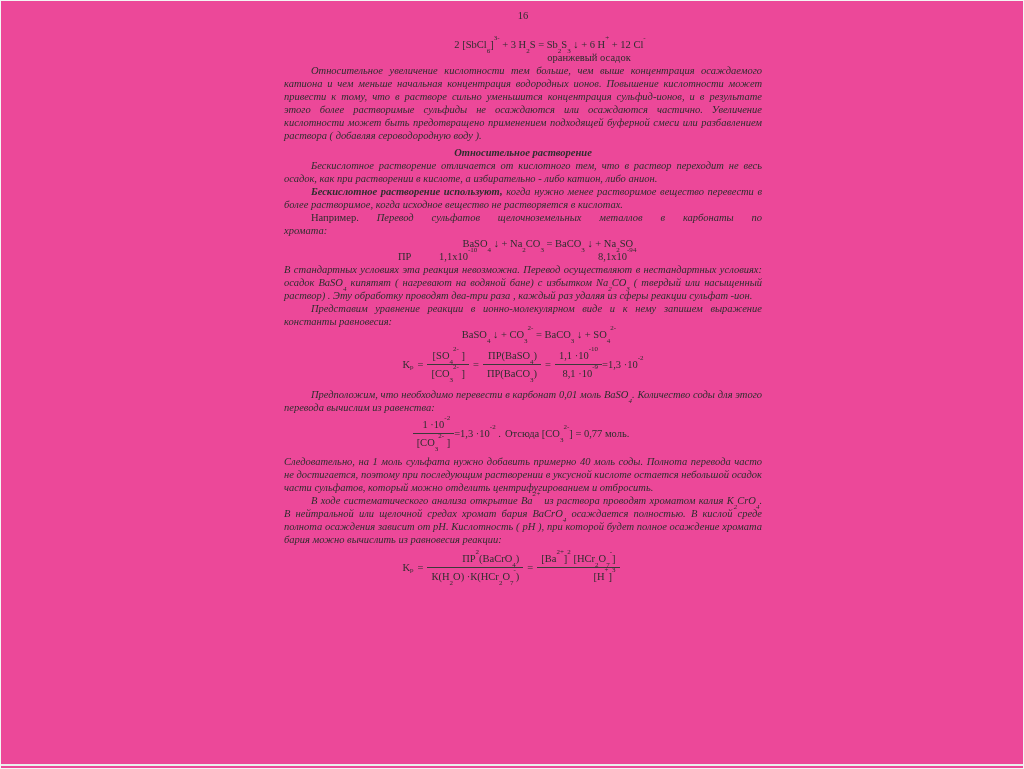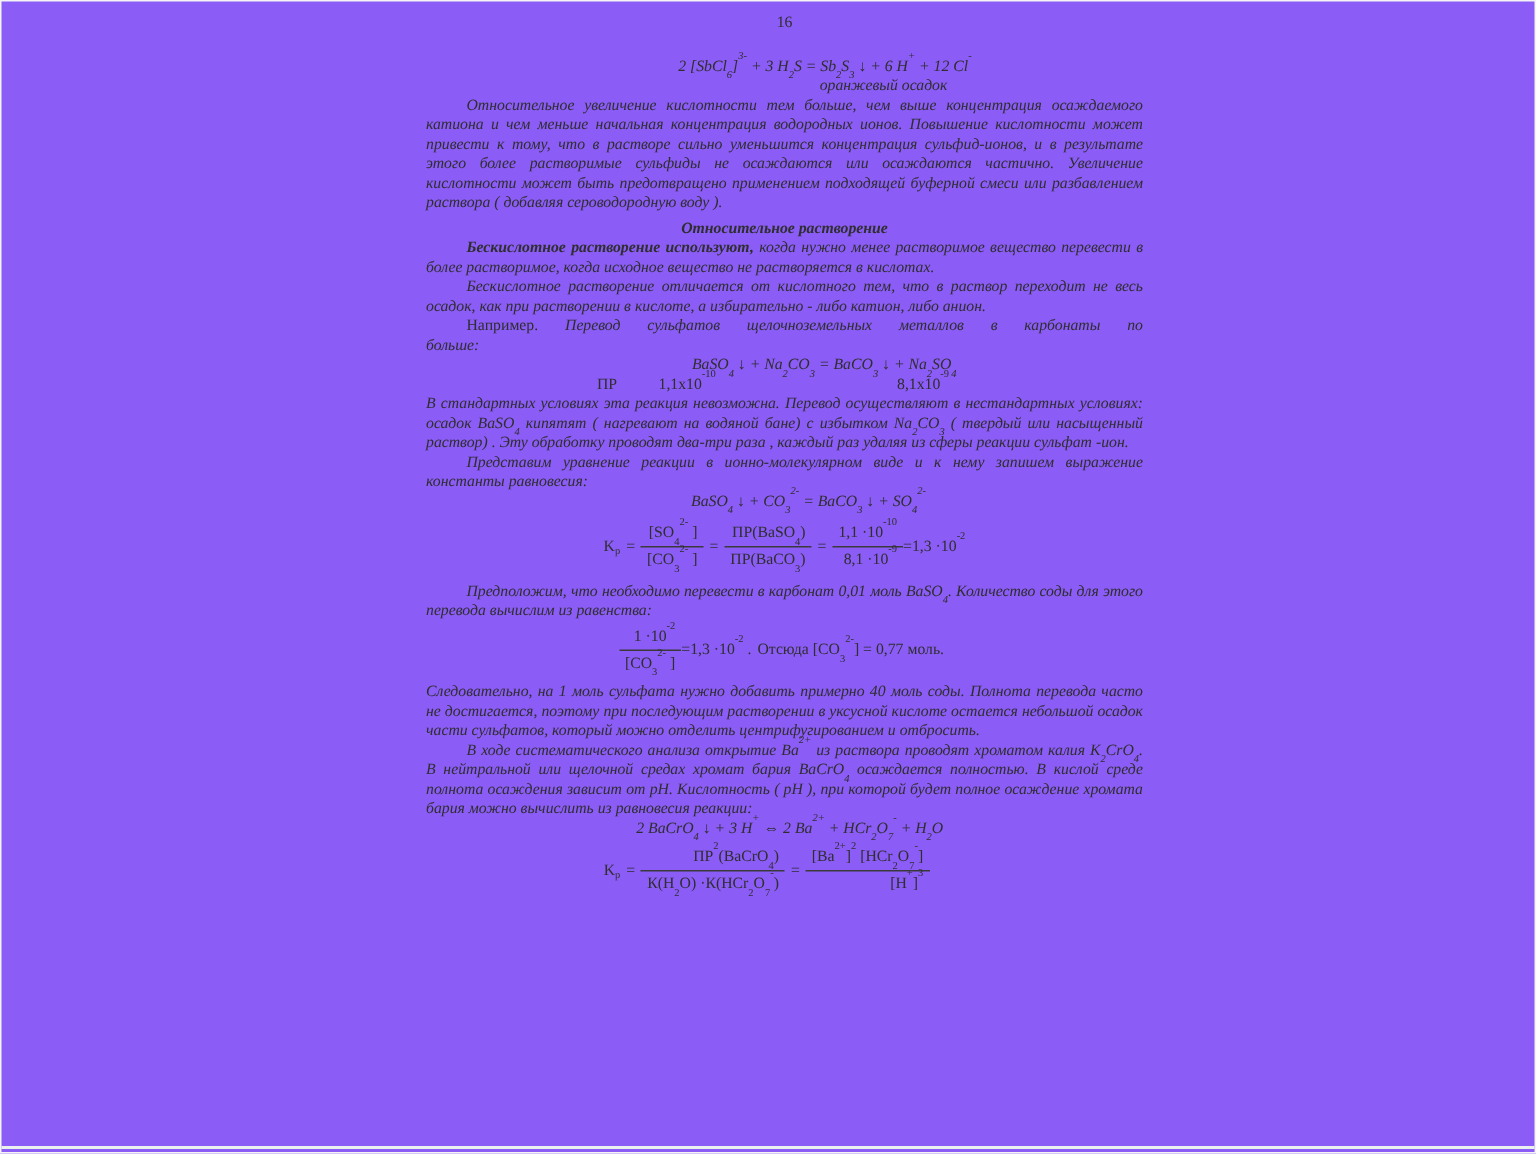--- a/index.html
+++ b/index.html
@@ -1,30 +1,30 @@
 <!DOCTYPE html>
 <html><head>
 <meta charset="utf-8">
 <style>
   * { margin:0; padding:0; box-sizing:border-box; }
   html,body { width:1024px; height:769px; background:#ffffff; overflow:hidden;
     font-family:"Liberation Serif","DejaVu Serif",serif; color:#2e2e2e; }
   .slide { position:absolute; left:0; top:0; width:1024px; height:769px;
-    background:#8b5cf6; border:1px solid #f4f4f4; }
+    background:#ec4899; border:1px solid #f4f4f4; }
   .accent-bottom { position:absolute; left:0; right:0; bottom:2px; height:2px;
     background:#e9f0ed; }
   .page-col { position:absolute; left:283px; top:8px; width:478px;
     font-size:10.5px; line-height:13px; }
   .pageno { text-align:center; }
   .para { text-align:justify;font-style:italic; }
   .indent { text-indent:27px; }
   .center { text-align:center; }
   .bold { font-weight:bold; }
   .ital { font-style:italic; }
-  .eq { text-align:center; white-space:nowrap;font-style:italic; }
+  .eq { text-align:center; white-space:nowrap; }
   sup { font-size:7px; line-height:0; position:relative; top:-4px; }
   sub { font-size:7px; line-height:0; position:relative; top:2px; }
   .prline { position:relative; height:13px; }
   .prline .pr-a { position:absolute; left:114px; }
   .prline .pr-b { position:absolute; left:155px; }
   .prline .pr-c { position:absolute; left:314px; }
   .formula { display:flex; justify-content:center; align-items:center;
     white-space:nowrap; }
   .frac { display:inline-block; vertical-align:middle; text-align:right; }
   .frac .num { display:block; padding:0 4px 2px; border-bottom:1px solid #3a3a3a; }
@@ -44,27 +44,27 @@
 
     <div class="pageno">16</div>
 
     <div class="eq pl54 mt16">2 [SbCl<sub>6</sub>]<sup>3-</sup>  +  3 H<sub>2</sub>S  =  Sb<sub>2</sub>S<sub>3</sub> ↓   +   6 H<sup>+</sup>   +  12 Cl<sup>-</sup></div>
     <div class="eq pl132">оранжевый осадок</div>
 
     <div class="para indent">Относительное увеличение кислотности тем больше, чем выше концентрация осаждаемого катиона и чем меньше начальная концентрация водородных ионов. Повышение кислотности может привести к тому, что в растворе сильно уменьшится концентрация сульфид-ионов, и в результате этого более растворимые сульфиды не осаждаются или осаждаются частично. Увеличение кислотности может быть предотвращено применением подходящей буферной смеси или разбавлением раствора ( добавляя сероводородную воду ).</div>
 
     <div class="center bold ital mt4">Относительное растворение</div>
 
+    <div class="para indent">Бескислотное растворение отличается от кислотного тем, что в раствор переходит не весь осадок, как при растворении в кислоте, а избирательно - либо катион, либо анион.</div>
+
     <div class="para indent"><span class="bold">Бескислотное растворение используют,</span><span> когда нужно менее растворимое вещество перевести в более растворимое, когда исходное вещество не растворяется в кислотах.</span></div>
-
-    <div class="para indent">Бескислотное растворение отличается от кислотного тем, что в раствор переходит не весь осадок, как при растворении в кислоте, а избирательно - либо катион, либо анион.</div>
 
     <div>
       <div class="line1-spread indent"><span>Например.</span><span class="ital"> Перевод сульфатов щелочноземельных металлов в карбонаты по</span></div>
-      <div class="ital">больше:</div>
+      <div class="ital">хромата:</div>
     </div>
 
     <div class="eq pl53">BaSO<sub>4</sub> ↓   +   Na<sub>2</sub>CO<sub>3</sub> = BaCO<sub>3</sub> ↓   +   Na<sub>2</sub>SO<sub>4</sub></div>
 
     <div class="prline">
       <span class="pr-a">ПР</span>
       <span class="pr-b">1,1x10<sup>-10</sup></span>
       <span class="pr-c">8,1x10<sup>-9</sup></span>
     </div>
 
@@ -104,21 +104,20 @@
         </span>
       <span>=1,3 ·10<sup>-2</sup> .</span>
       <span class="op">Отсюда [CO<sub>3</sub><sup>2-</sup>] = 0,77 моль.</span>
     </div>
 
     <div class="para">Следовательно, на 1 моль сульфата нужно добавить примерно 40 моль соды.  Полнота перевода часто не достигается, поэтому при последующим  растворении в уксусной кислоте остается небольшой осадок части сульфатов, который можно отделить центрифугированием и отбросить.</div>
 
 
     <div class="para indent">В ходе систематического анализа открытие Ba<sup>2+</sup> из раствора  проводят хроматом калия K<sub>2</sub>CrO<sub>4</sub>. В нейтральной или щелочной средах хромат бария BaCrO<sub>4</sub>  осаждается полностью. В кислой среде полнота осаждения зависит от рН. Кислотность ( рН ), при которой будет полное осаждение хромата бария  можно вычислить из равновесия реакции:</div>
 
-    <div class="eq pl7">2   BaCrO<sub>4</sub> ↓  +  3 H<sup>+</sup>  ⇔  2 Ba<sup>2+</sup>  +  HCr<sub>2</sub>O<sub>7</sub><sup>-</sup>  +  H<sub>2</sub>O</div>
 
 
     <div class="formula mt6 pr24">
       <span>K</span>
         <sub>р</sub>
       <span class="op">=</span>
       <span class="frac">
           <span class="num">ПР<sup>2</sup>(BaCrO<sub>4</sub>)</span>
           <span class="den">К(H<sub>2</sub>O) ·К(HCr<sub>2</sub>O<sub>7</sub><sup>-</sup>)</span>
         </span>

